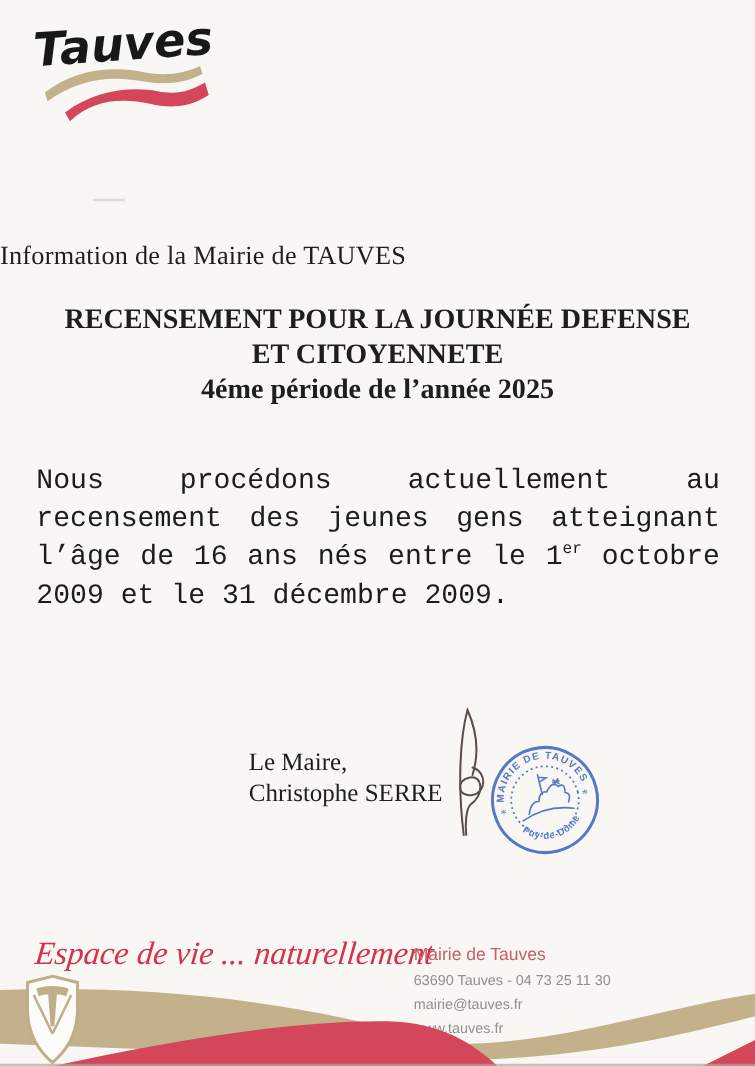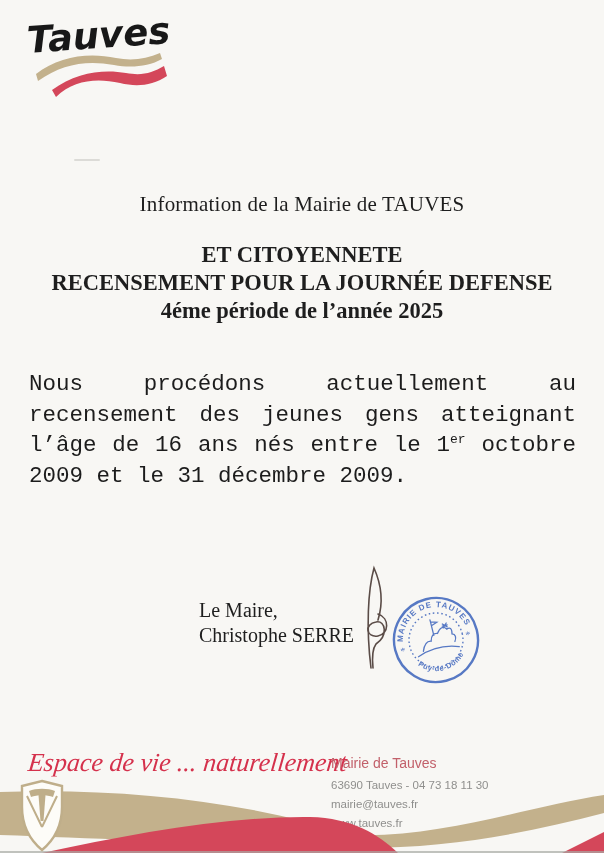--- a/index.html
+++ b/index.html
@@ -14,21 +14,21 @@
   
   .logo-svg{position:absolute;left:24px;top:8px;}
   .logo-script{
     font-family:"DejaVu Sans", sans-serif;
     font-weight:bold;font-style:italic;
     font-size:37px;fill:#181818;
   }
   
   .doc-title{
     position:absolute;top:192px;left:0;width:604px;
-    text-align:center;font-size:21px;letter-spacing:.2px;
+    font-size:21px;letter-spacing:.2px;
   }
   .doc-heading{
     position:absolute;top:241px;left:0;width:604px;
     text-align:center;font-weight:bold;font-size:22.5px;line-height:28px;
   }
   
   .doc-body{
     position:absolute;top:369px;left:29px;width:547px;
     font-size:22.5px;line-height:30.5px;text-align:justify;
     color:#1c1c1c;
@@ -78,22 +78,22 @@
 
   <svg class="logo-svg" width="150" height="95" viewBox="0 0 150 95">
     <text class="logo-script" x="75" y="40" text-anchor="middle" transform="rotate(-4 75 34)">Tauves</text>
     <path d="M 12,66 C 35,48 65,44 92,50 C 108,53 122,51 136,45 L 138,51 C 124,59 106,60 90,57 C 62,52 38,56 14,73 Z" fill="#c3b18c"></path>
     <path d="M 28,82 C 52,64 80,61 102,65 C 118,68 128,65 140,58 L 143,68 C 128,78 112,79 96,75 C 72,70 50,72 32,89 Z" fill="#d4475a"></path>
   </svg>
 
   <div class="doc-title">Information de la Mairie de TAUVES</div>
 
   <div class="doc-heading">
+    <div>RECENSEMENT POUR LA JOURNÉE DEFENSE</div>
     <div>ET CITOYENNETE</div>
-    <div>RECENSEMENT POUR LA JOURNÉE DEFENSE</div>
     <div>4éme période de l’année 2025</div>
   </div>
 
   <div class="doc-body">
     <p><span>Nous procédons actuellement au recensement des jeunes gens atteignant l’âge de 16 ans nés entre le 1</span><sup>er</sup><span> octobre 2009 et le 31 décembre 2009.</span></p>
   </div>
 
   <div class="sig-text">
     <div>Le Maire,</div>
     <div>Christophe SERRE</div>
@@ -126,21 +126,21 @@
         <path d="M 44,40 L 44,24 M 44,26 l 6,2 l -6,2"></path>
         <path d="M 55,31 l 4,4 M 59,31 l -4,4 M 54.5,33 h 5"></path>
       </g>
     </g>
   </svg>
 
   <div class="slogan">Espace de vie ... naturellement</div>
 
   <div class="contact">
     <div class="org">Mairie de Tauves</div>
-    <div class="line">63690 Tauves - 04 73 18 11 30</div>
+    <div class="line">63690 Tauves - 04 73 25 11 30</div>
     <div class="line">mairie@tauves.fr</div>
     <div class="line">www.tauves.fr</div>
   </div>
 
   <svg class="footer-waves" width="604" height="73" viewBox="0 0 604 73">
     <path d="M 0,12 C 120,8 240,20 355,55 C 440,58 530,26 604,15
              L 604,33 C 530,52 455,68 360,68 C 270,66 140,60 0,55 Z" fill="#c3b18c"></path>
     <path d="M 42,73 C 130,54 230,36 310,37 C 352,38 378,54 398,73 Z" fill="#d4475a"></path>
     <path d="M 562,73 L 604,52 L 604,73 Z" fill="#d4475a"></path>
   </svg>

